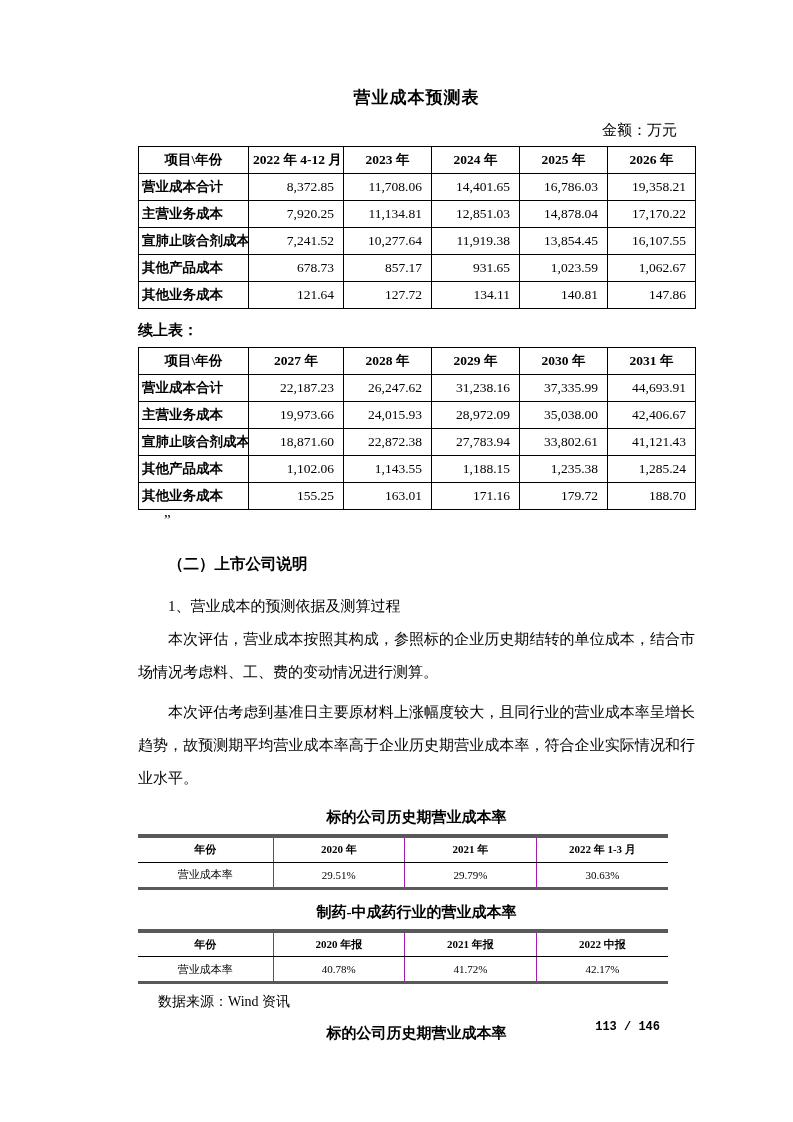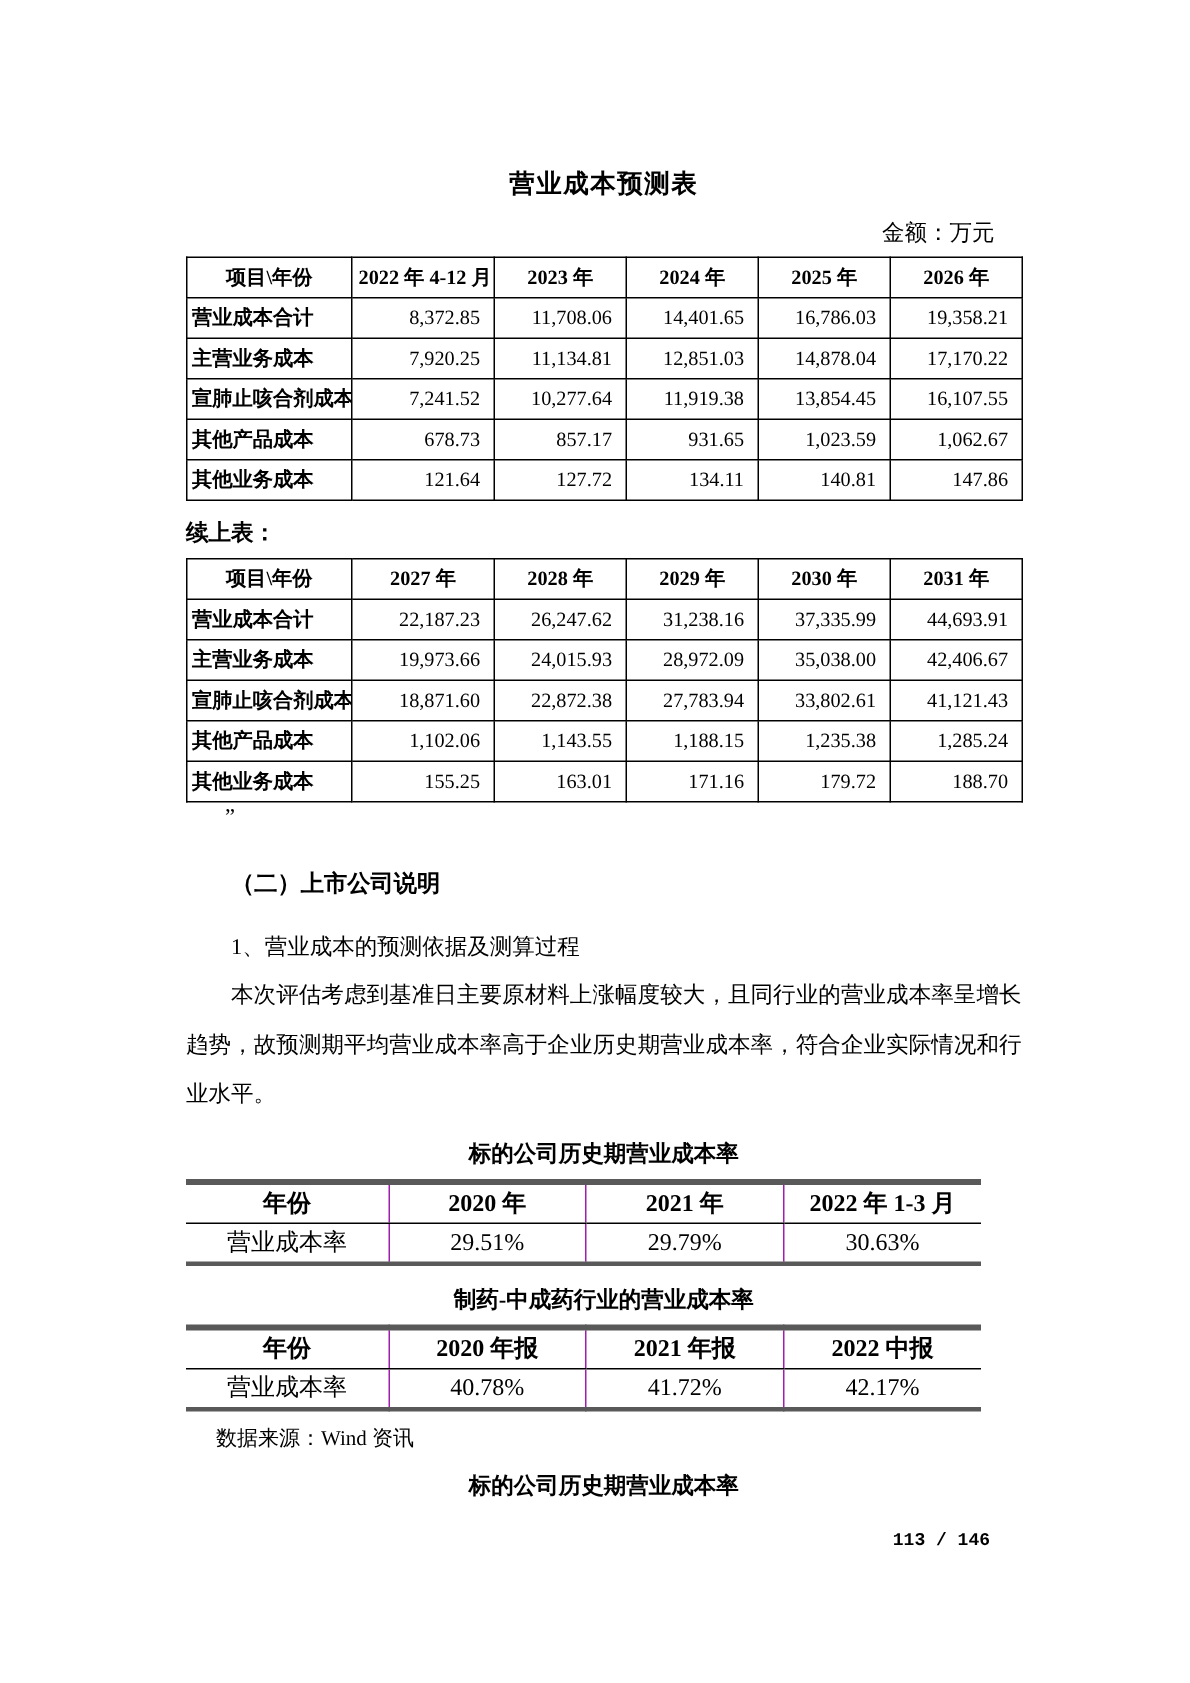--- a/index.html
+++ b/index.html
@@ -6,23 +6,22 @@
   body {
     width: 793px; height: 1122px;
     background: #ffffff;
     color: #000;
     font-family: "Liberation Serif", "DejaVu Serif", serif;
     position: relative;
     overflow: hidden;
   }
   .content {
     position: absolute;
-    left: 124px; top: 0;
+    left: 138px; top: 0;
     width: 557px;
-    margin-top: 25px;
   }
   .doc-title {
     margin: 86px 0 0 0;
     text-align: center;
     font-size: 17px;
     font-weight: bold;
     letter-spacing: 1px;
   }
   .unit-note {
     margin-top: 12px;
@@ -88,21 +87,21 @@
   table.small {
     border-collapse: collapse;
     width: 530px;
     margin-top: 7px;
     border-top: 4px solid #595959;
     border-bottom: 3px solid #595959;
     table-layout: fixed;
   }
   table.small col.s-label { width: 135px; }
   table.small th, table.small td {
-    font-size: 16px;
+    font-size: 11px;
     text-align: center;
     height: 26px;
     padding: 2px 2px;
     box-sizing: border-box;
     white-space: nowrap;
   }
   table.small th { font-weight: bold; border-bottom: 1px solid #000; }
   table.small th + th, table.small td + td { border-left: 1px solid #a21caf; }
   .source {
     margin: 9px 0 0 20px;
@@ -253,20 +252,21 @@
       </tr>
     </tbody>
   </table>
 
   <div class="quote">”</div>
 
   <div class="sec-heading">（二）上市公司说明</div>
 
   <div class="sub-heading">1、营业成本的预测依据及测算过程</div>
 
+  <p class="para">本次评估，营业成本按照其构成，参照标的企业历史期结转的单位成本，结合市场情况考虑料、工、费的变动情况进行测算。</p>
 
   <p class="para">本次评估考虑到基准日主要原材料上涨幅度较大，且同行业的营业成本率呈增长趋势，故预测期平均营业成本率高于企业历史期营业成本率，符合企业实际情况和行业水平。</p>
 
   <div class="tbl-title">标的公司历史期营业成本率</div>
 
   <table class="small">
     <colgroup>
         <col class="s-label">
         <col>
         <col>

